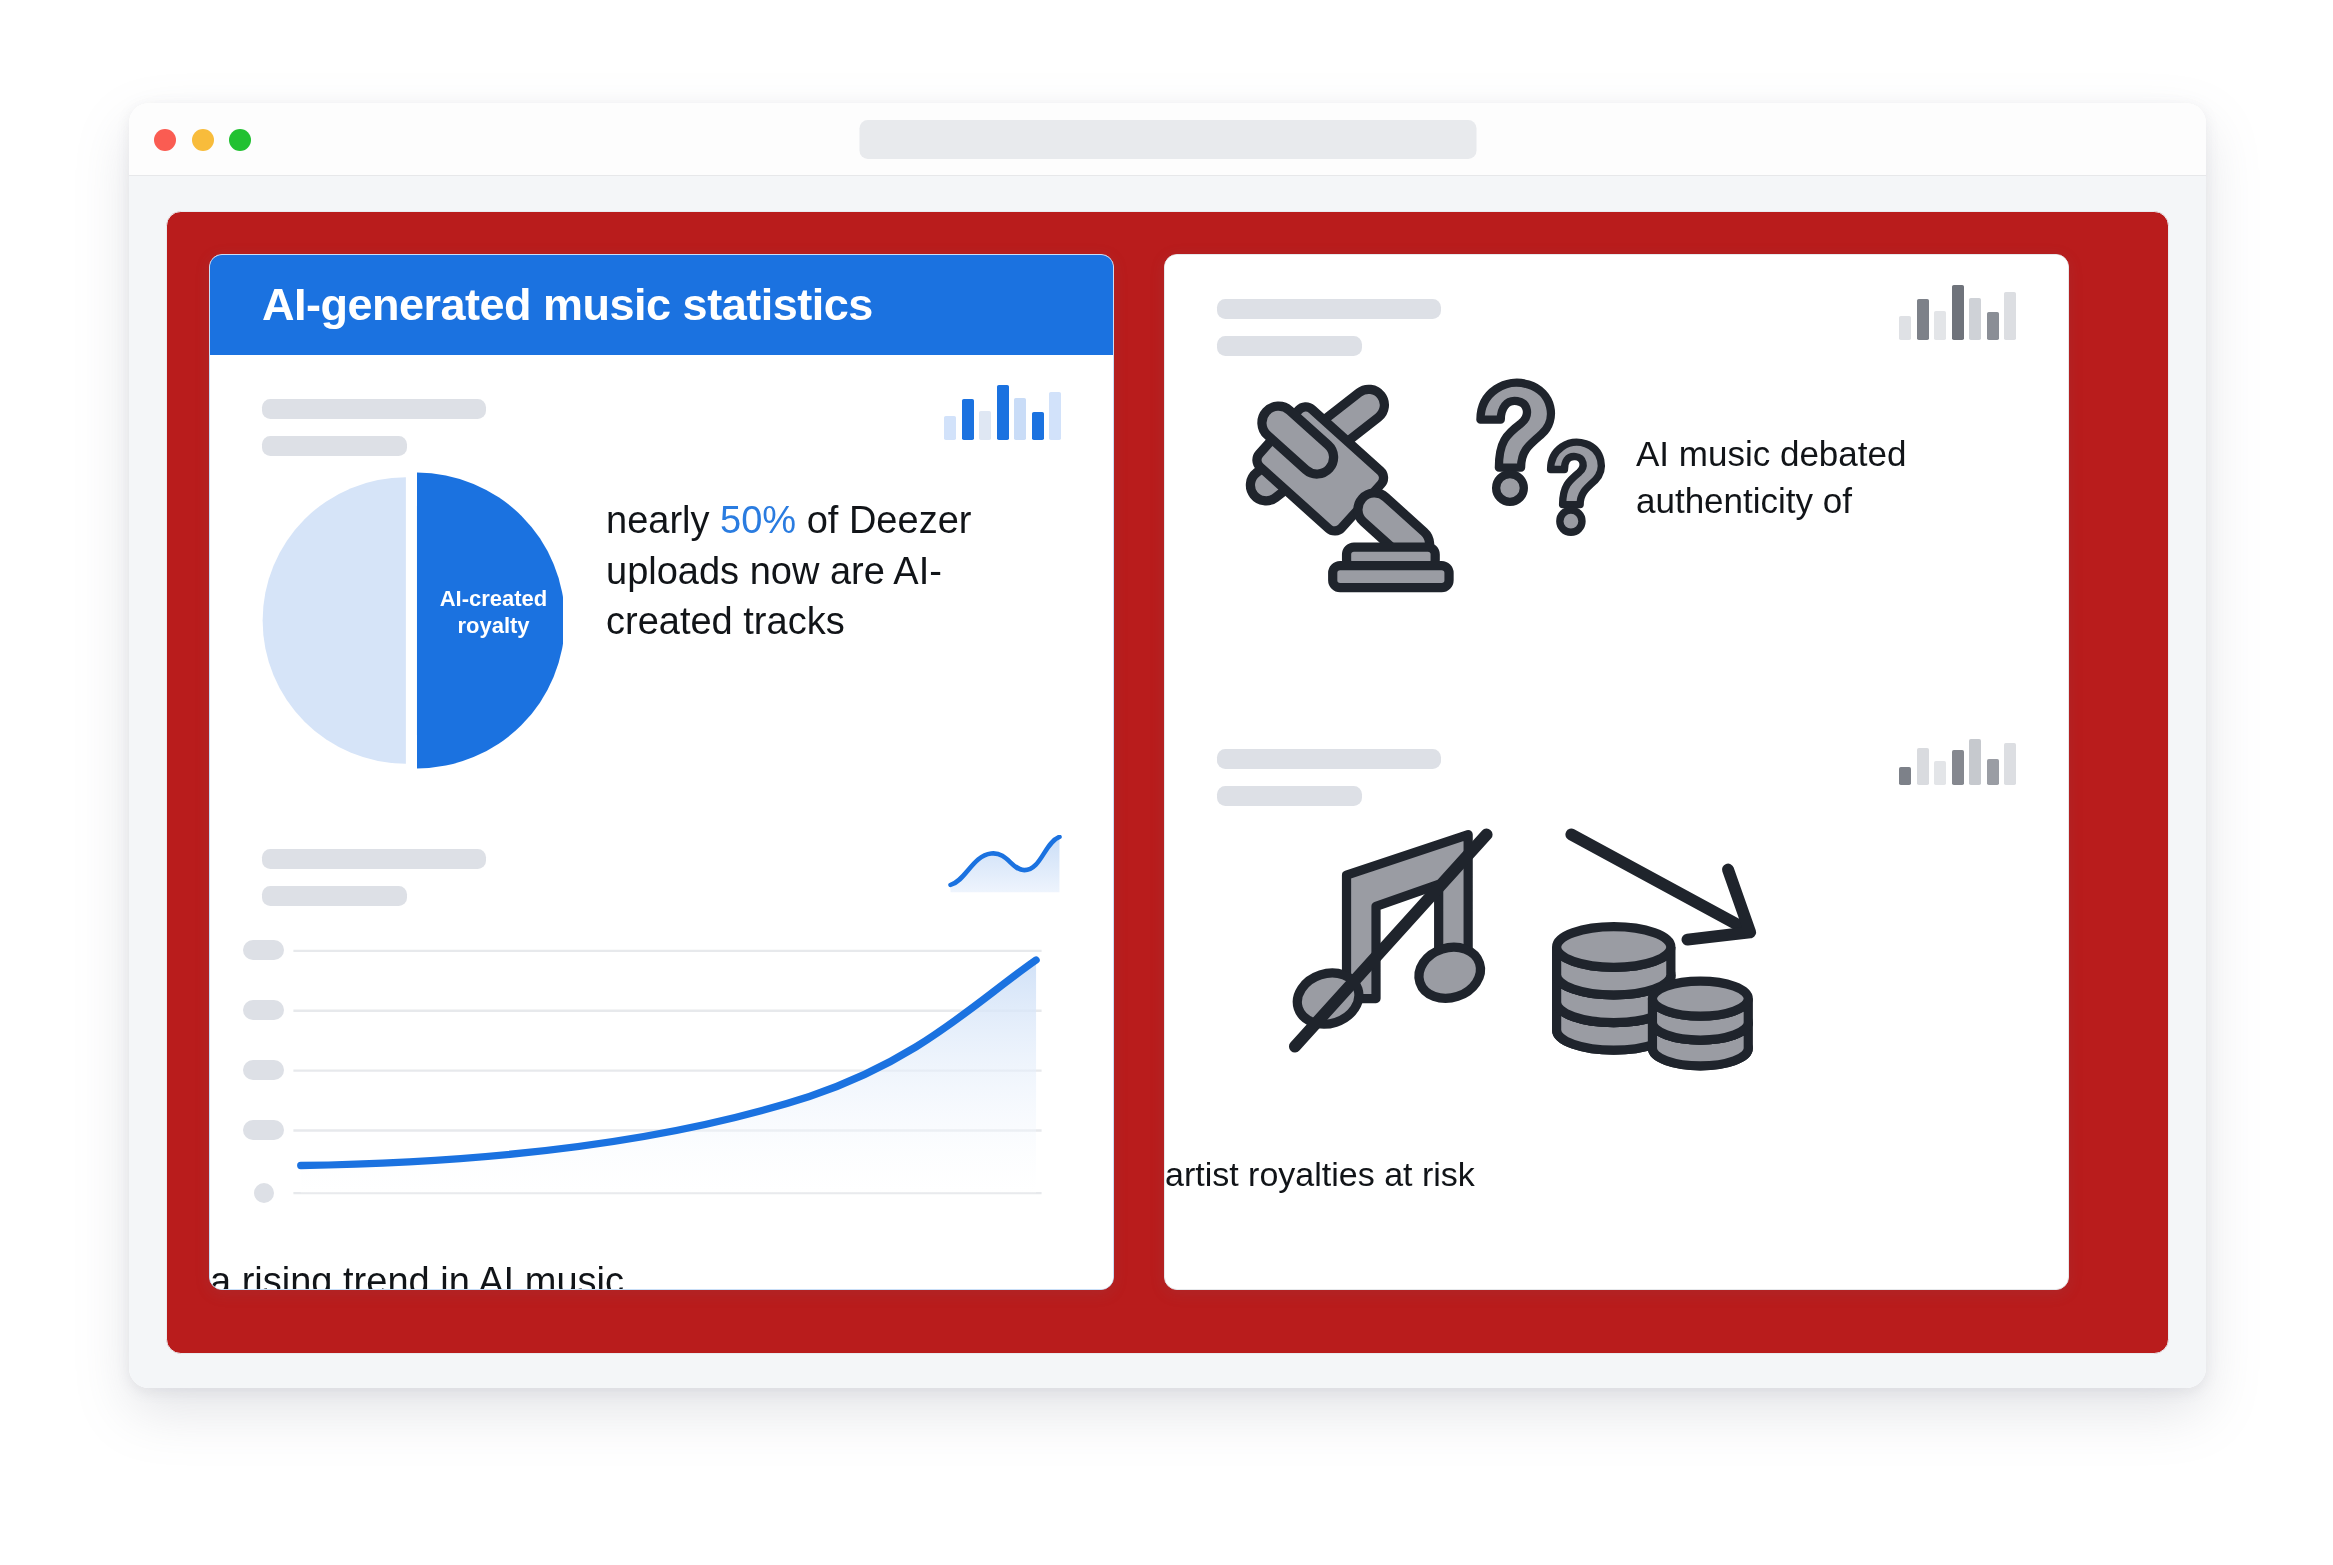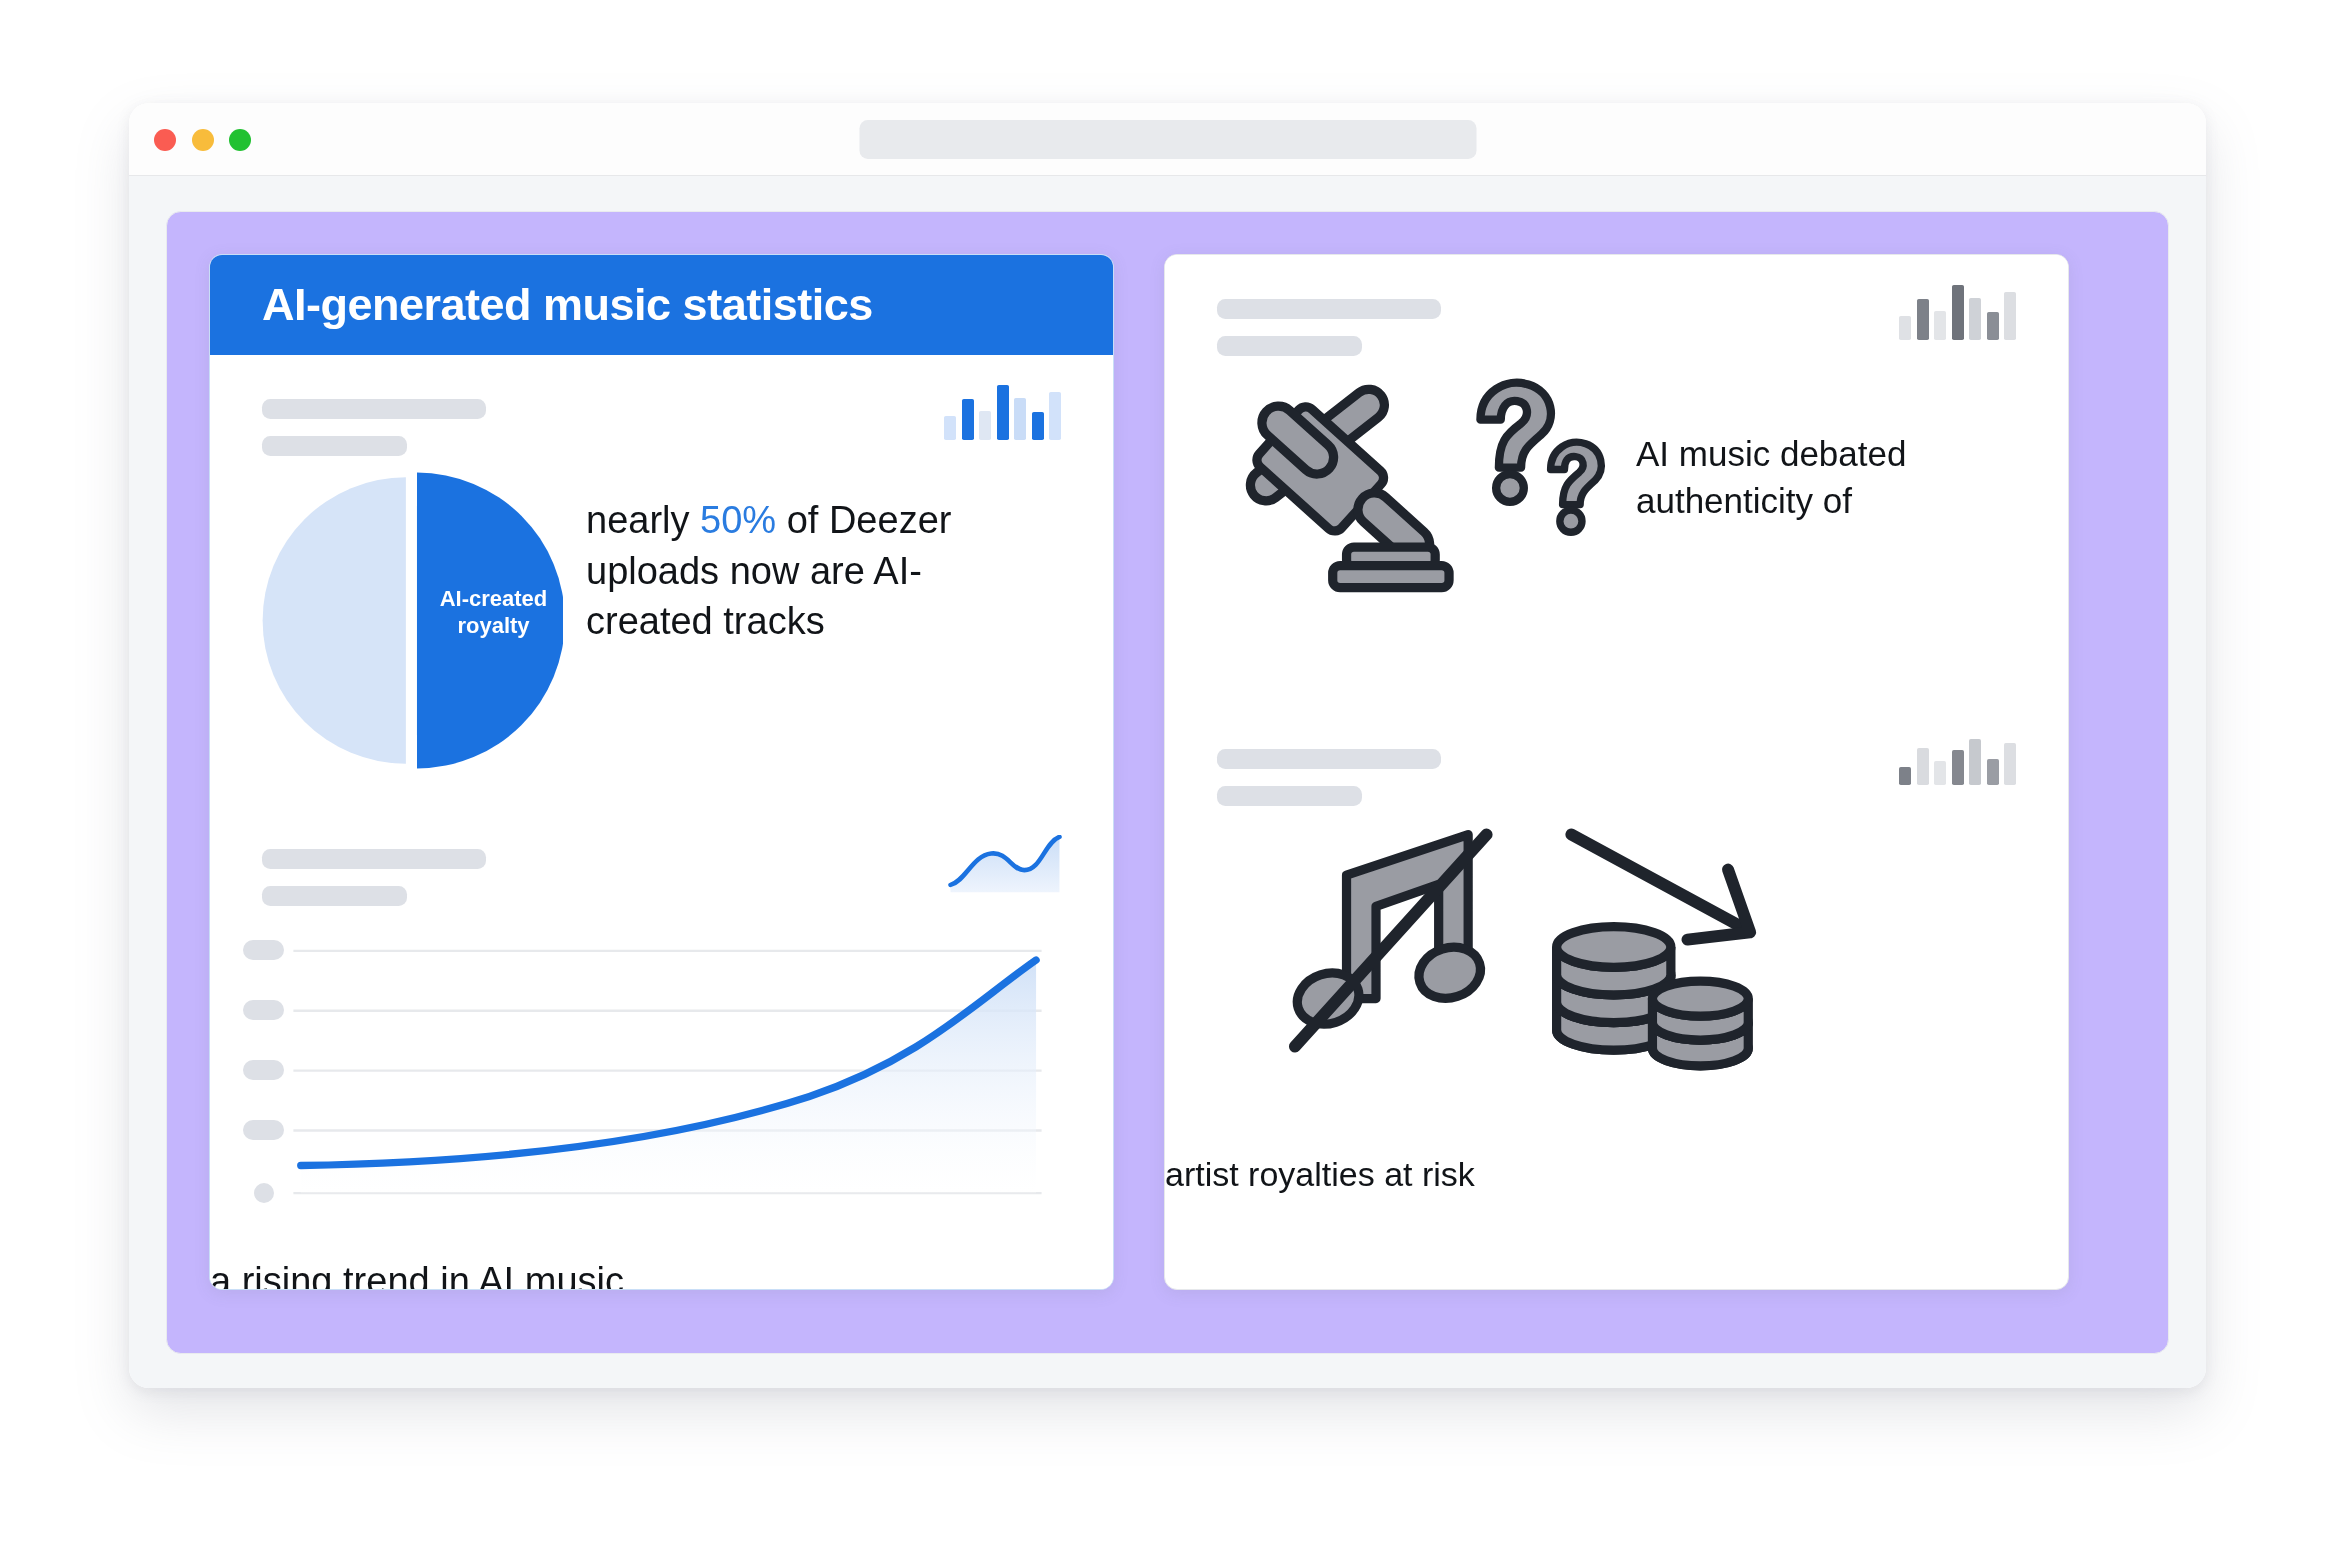--- a/index.html
+++ b/index.html
@@ -59,21 +59,21 @@
     position: relative;
     height: 1213px;
     background: #f4f6f8;
     padding: 35px 37px;
     box-sizing: border-box;
   }
   .board {
     position: relative;
     width: 100%;
     height: 100%;
-    background: #c4b5fd;
+    background: #b91c1c;
     border: 0.9px solid #e9ebee;
     border-radius: 14.8px;
     box-sizing: border-box;
   }
 
   
   .panel {
     position: absolute;
     top: 42px;
     width: 903px;
@@ -137,21 +137,21 @@
     text-align: center;
     color: #ffffff;
     font-size: 22px;
     font-weight: bold;
     line-height: 1.22;
     pointer-events: none;
   }
 
   .stat-text {
     position: absolute;
-    left: 376px;
+    left: 396px;
     top: 140px;
     width: 434px;
     font-size: 38px;
     line-height: 1.33;
     color: #111418;
   }
   .stat-text .hl { color: #2a7ce0; }
 
   
   .linechart { position: absolute; left: 26px; top: 585px; width: 831px; height: 286px; }

